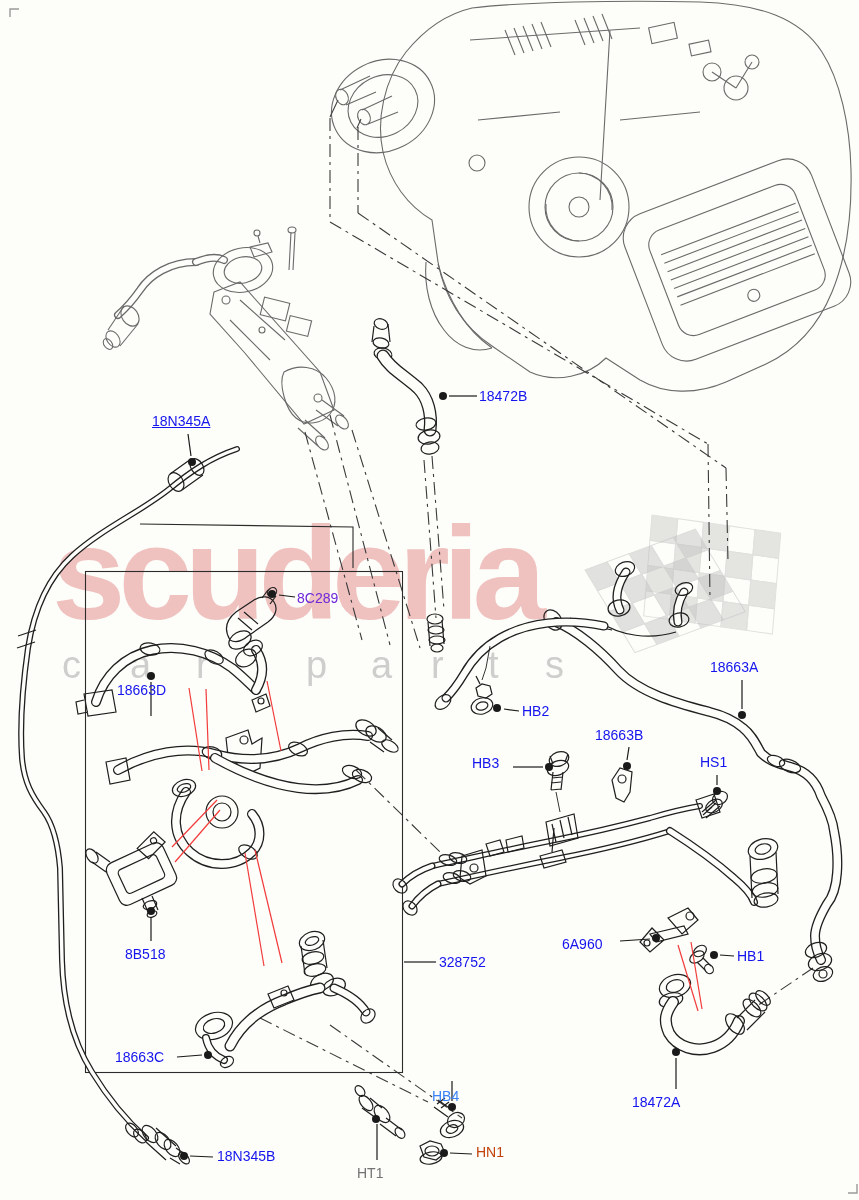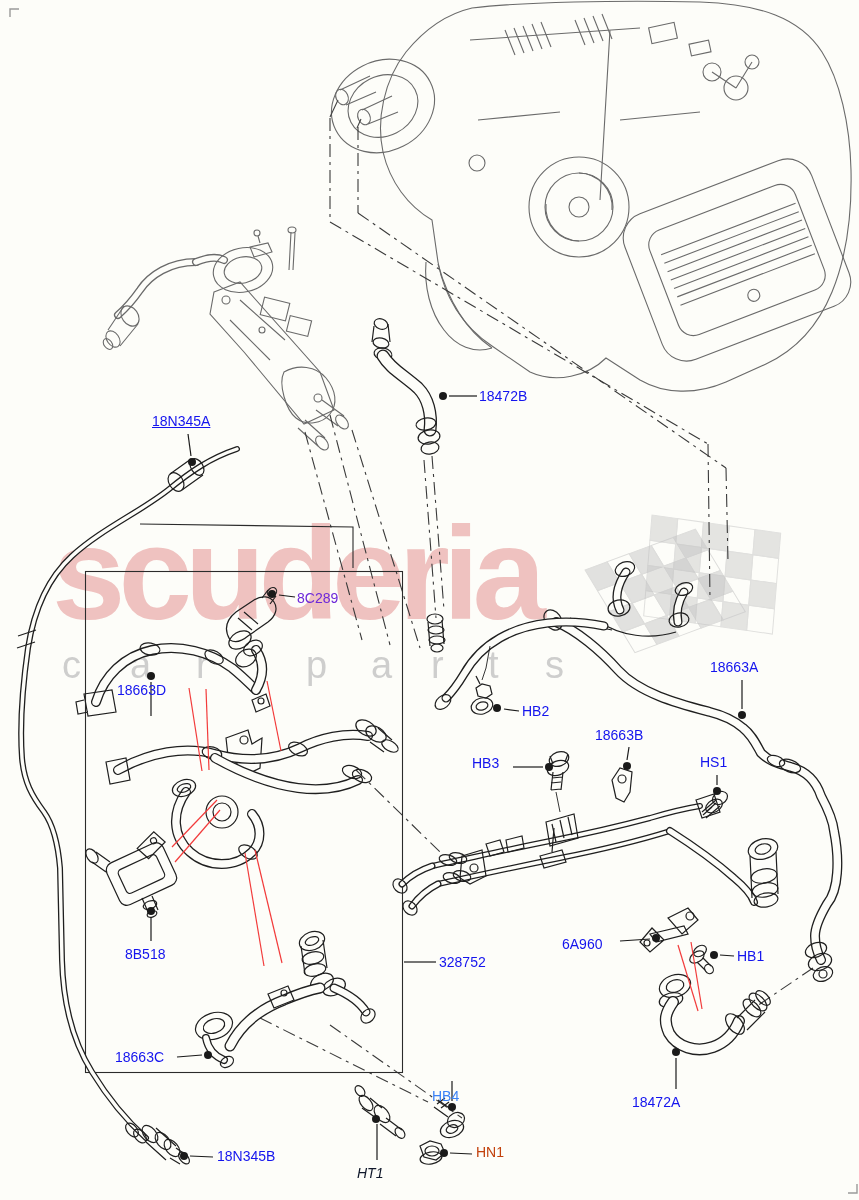--- a/index.html
+++ b/index.html
@@ -491,19 +491,19 @@
       <div class="part-label" style="left: 522px; top: 701px; color: rgb(20, 20, 238);">HB2</div>
       <div class="part-label" style="left: 710px; top: 657px; color: rgb(20, 20, 238);">18663A</div>
       <div class="part-label" style="left: 595px; top: 725px; color: rgb(20, 20, 238);">18663B</div>
       <div class="part-label" style="left: 472px; top: 753px; color: rgb(20, 20, 238);">HB3</div>
       <div class="part-label" style="left: 700px; top: 752px; color: rgb(20, 20, 238); text-align: center;">HS1</div>
       <div class="part-label" style="left: 125px; top: 944px; color: rgb(20, 20, 238);">8B518</div>
       <div class="part-label" style="left: 439px; top: 952px; color: rgb(20, 20, 238);">328752</div>
       <div class="part-label" style="left: 115px; top: 1047px; color: rgb(20, 20, 238);">18663C</div>
       <div class="part-label" style="left: 432px; top: 1054px; color: #3b82f6; margin-top: 32px;">HB4</div>
       <div class="part-label" style="left: 217px; top: 1146px; color: rgb(20, 20, 238);">18N345B</div>
-      <div class="part-label" style="left: 357px; top: 1163px; color: #0f172a; font-style: italic;">HT1</div>
+      <div class="part-label" style="left: 357px; top: 1163px; color: #737373;">HT1</div>
       <div class="part-label" style="left: 476px; top: 1142px; color: #c2410c;">HN1</div>
       <div class="part-label" style="left: 562px; top: 934px; color: rgb(20, 20, 238);">6A960</div>
       <div class="part-label" style="left: 737px; top: 946px; color: rgb(20, 20, 238);">HB1</div>
       <div class="part-label" style="left: 632px; top: 1092px; color: rgb(20, 20, 238);">18472A</div>
     </div>
 </div>
 
 </body></html>

